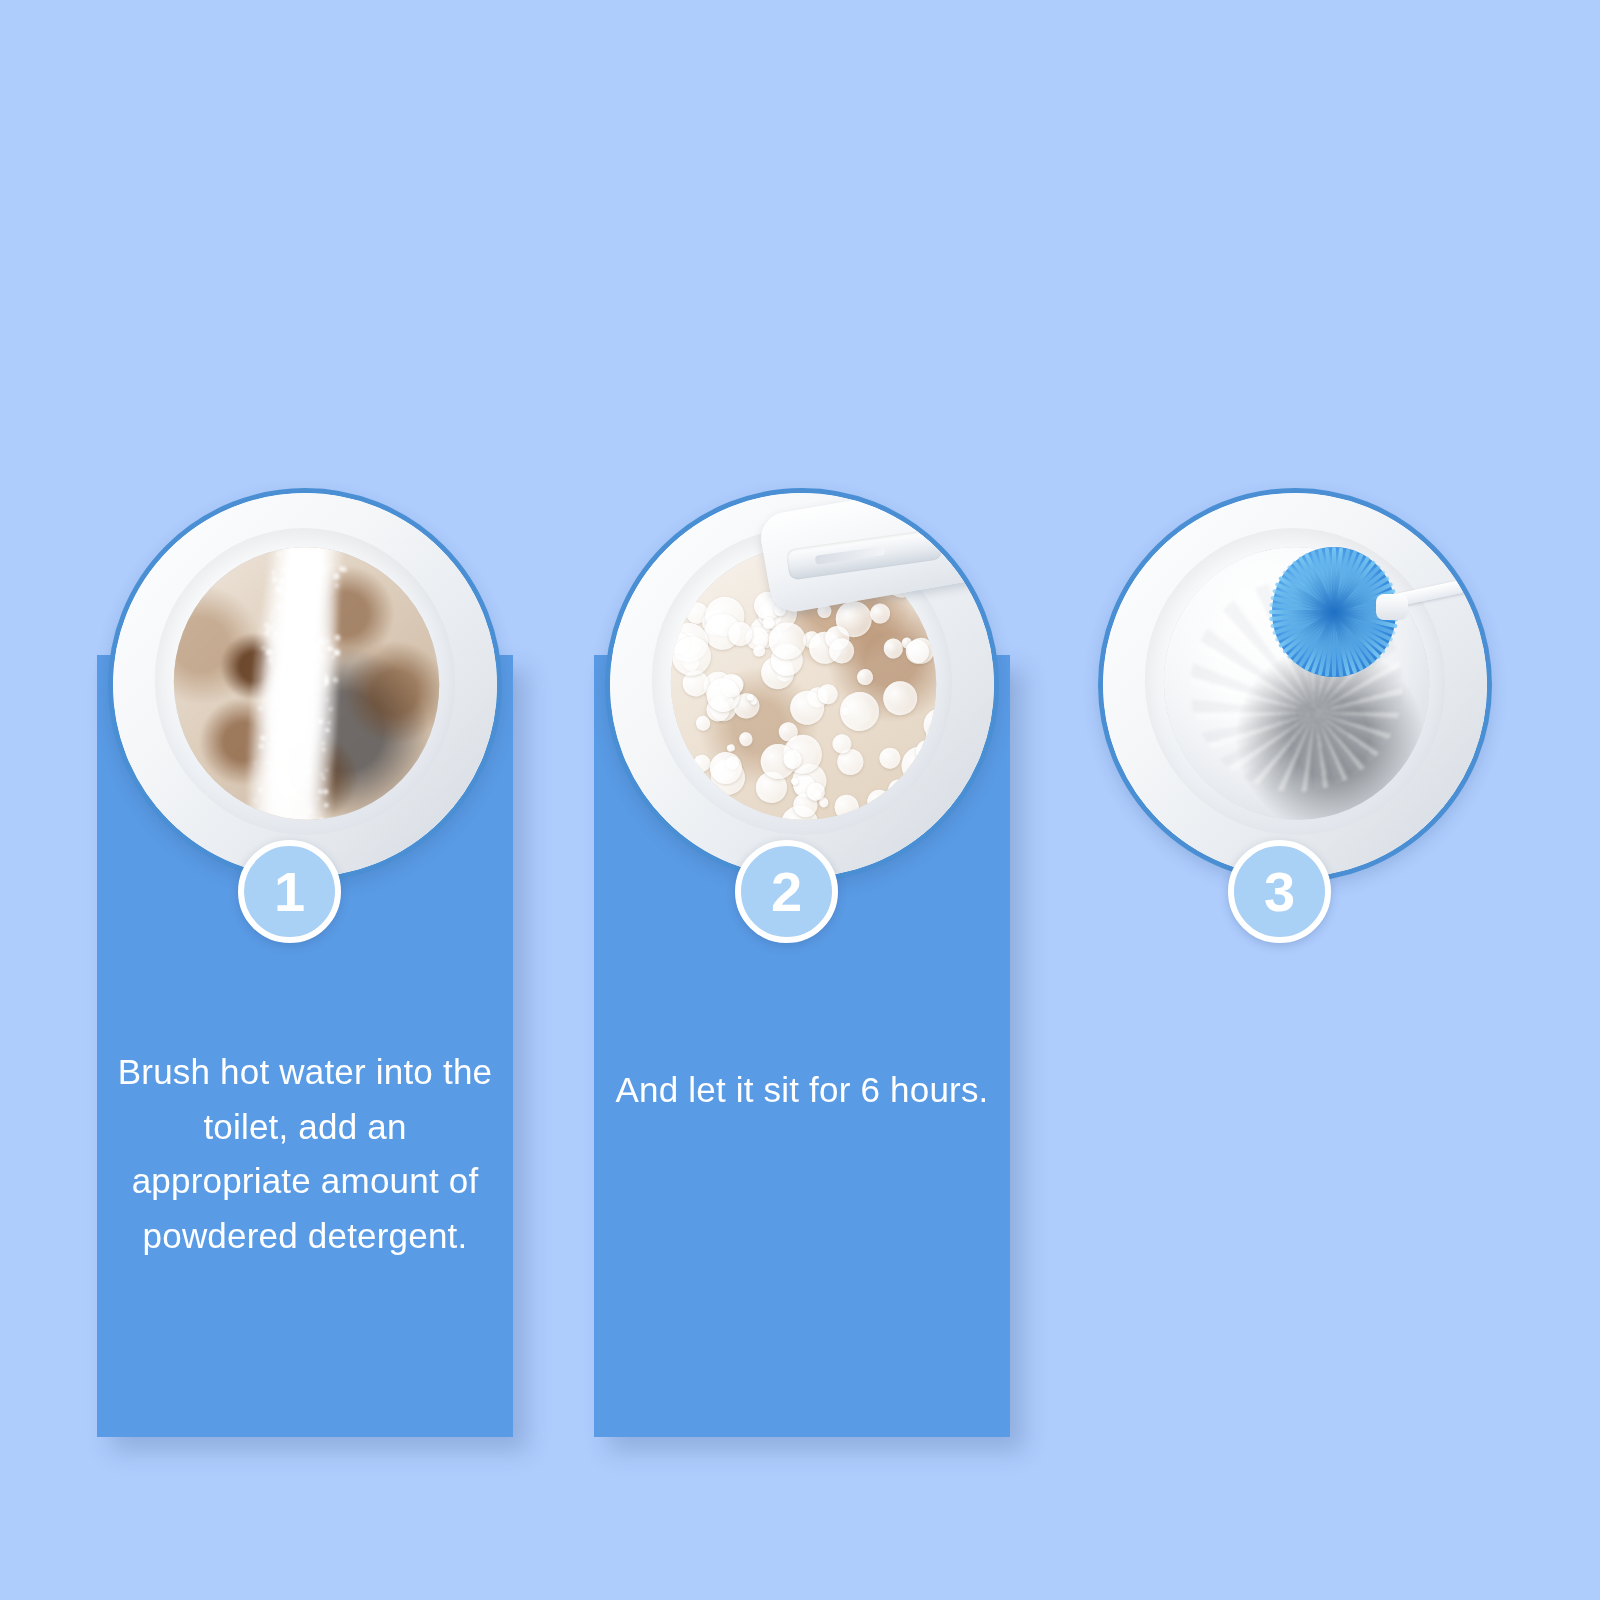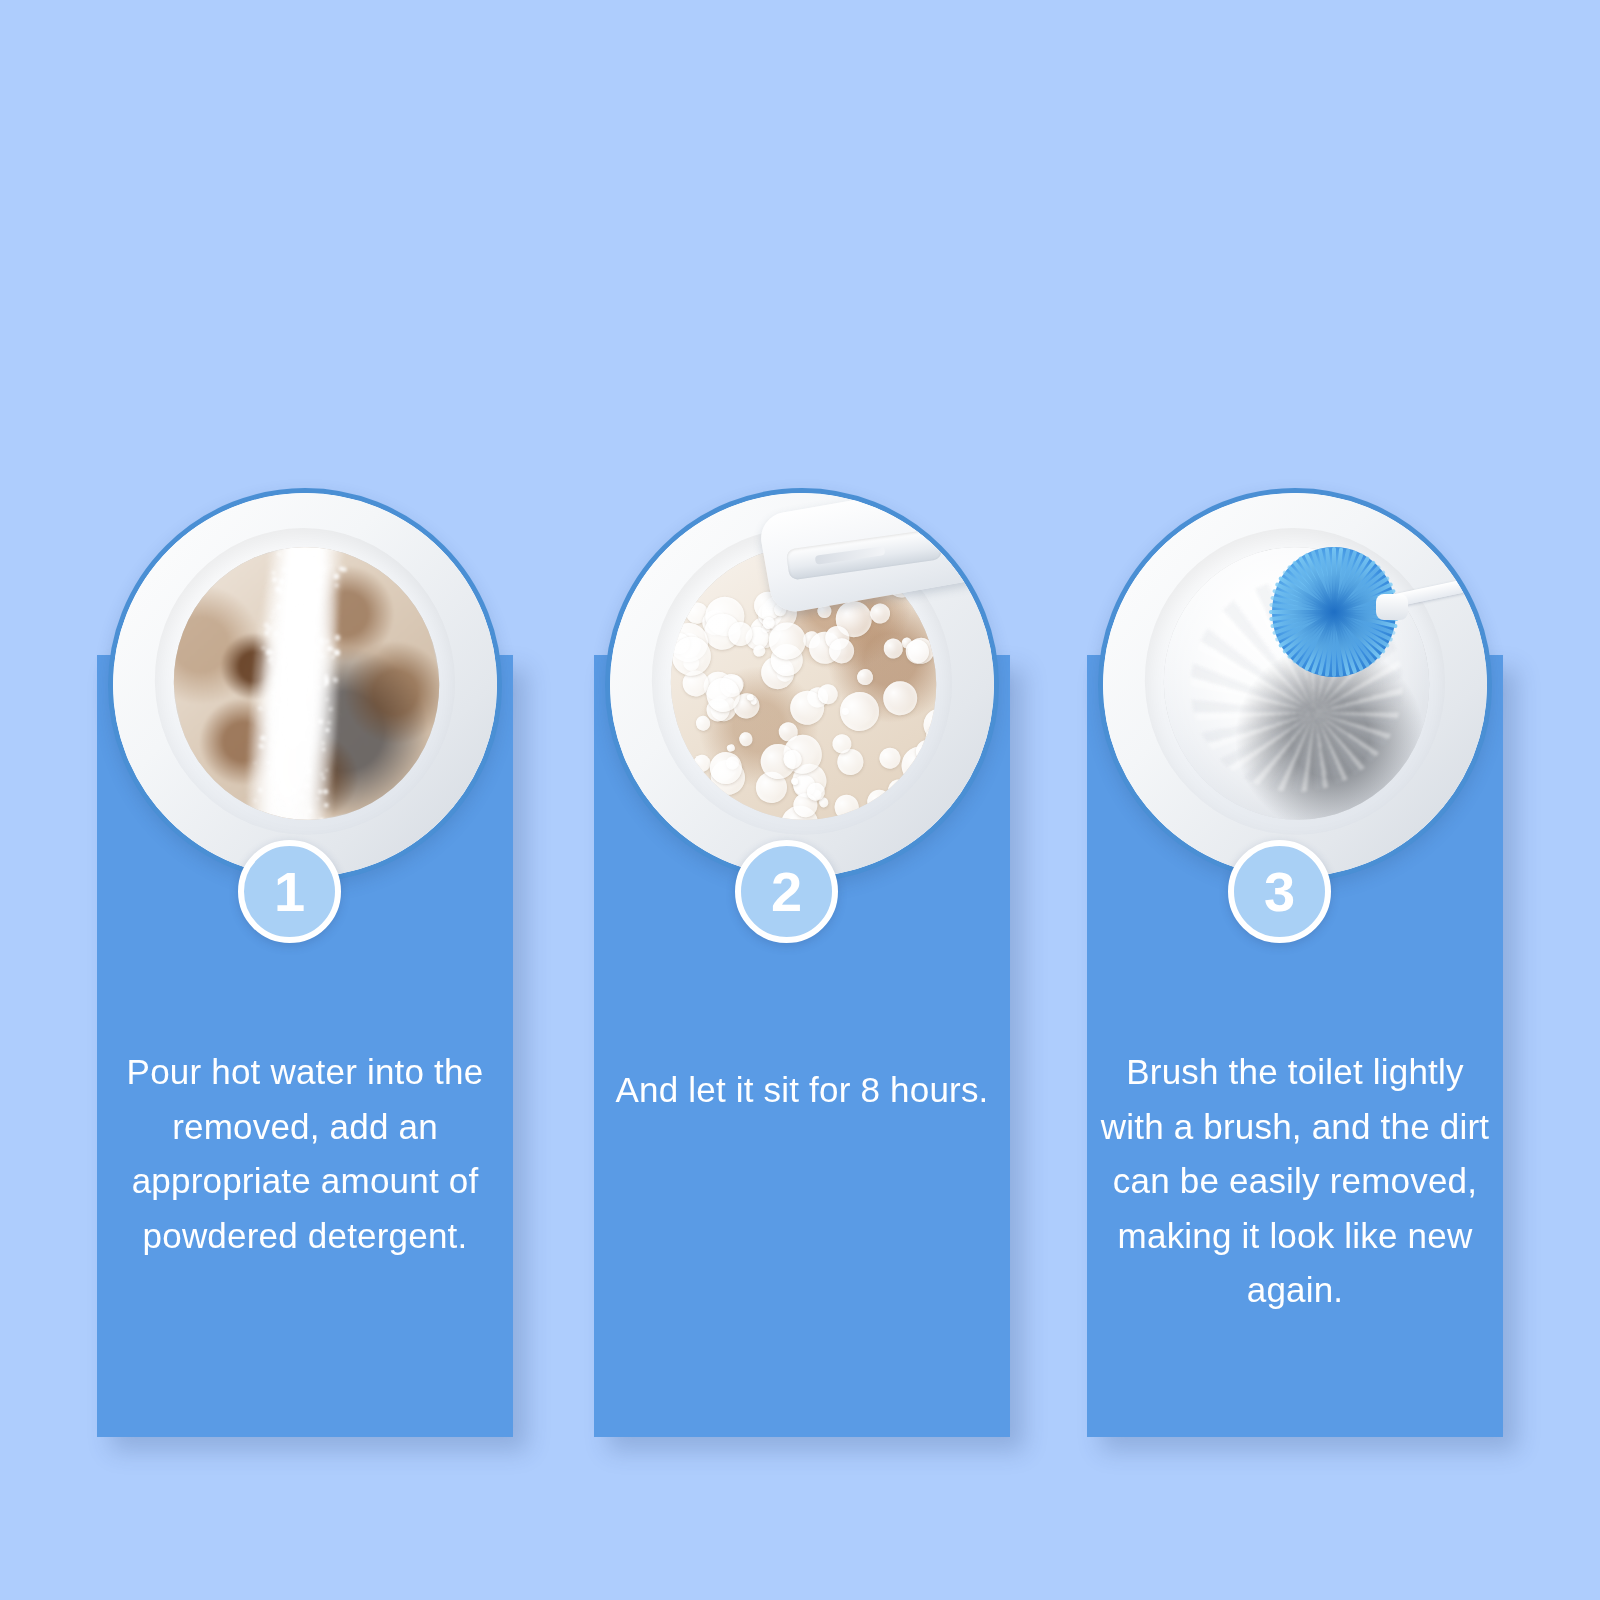--- a/index.html
+++ b/index.html
@@ -349,21 +349,21 @@
 </head>
 <body>
 
 <div id="page">
 
 
   <div id="steps">
 
     <div class="step step-1">
       <div class="card">
-        <div class="card-text">Pour hot water into the removed, add an appropriate amount of powdered detergent.</div>
+        <div class="card-text">Brush hot water into the toilet, add an appropriate amount of powdered detergent.</div>
       </div>
 
       <div class="photo-wrap">
         <div class="photo">
           <div class="photo-inner">
             <div class="bowl-outer"></div>
             <div class="bowl-rim"></div>
             <div class="bowl-inner">
               <div class="dirty"></div>
               <div class="powder" id="powder1">
@@ -575,21 +575,21 @@
             </div>
           </div>
         </div>
       </div>
 
       <div class="badge">1</div>
     </div>
 
     <div class="step step-2">
       <div class="card">
-        <div class="card-text">And let it sit for 8 hours.</div>
+        <div class="card-text">And let it sit for 6 hours.</div>
       </div>
 
       <div class="photo-wrap">
         <div class="photo">
           <div class="photo-inner">
             <div class="bowl-outer"></div>
             <div class="bowl-rim"></div>
             <div class="bowl-inner">
               <div class="foamy"></div>
               <div id="bubbles2">
@@ -688,23 +688,20 @@
             <div class="lid"></div>
             <div class="hinge"></div>
           </div>
         </div>
       </div>
 
       <div class="badge">2</div>
     </div>
 
     <div class="step step-3">
-      <div class="card">
-        <div class="card-text">Brush the toilet lightly with a brush, and the dirt can be easily removed, making it look like new again.</div>
-      </div>
 
       <div class="photo-wrap">
         <div class="photo">
           <div class="photo-inner">
             <div class="bowl-outer"></div>
             <div class="bowl-rim"></div>
             <div class="bowl-inner">
               <div class="clean"></div>
               <div class="swirl"></div>
             </div>

